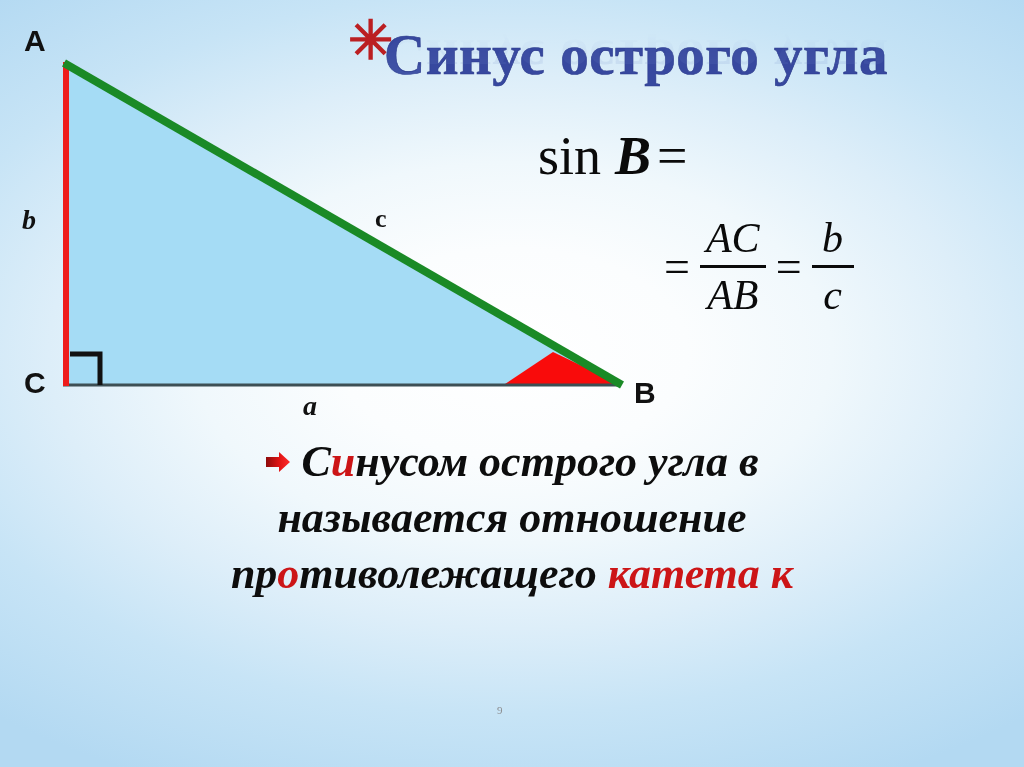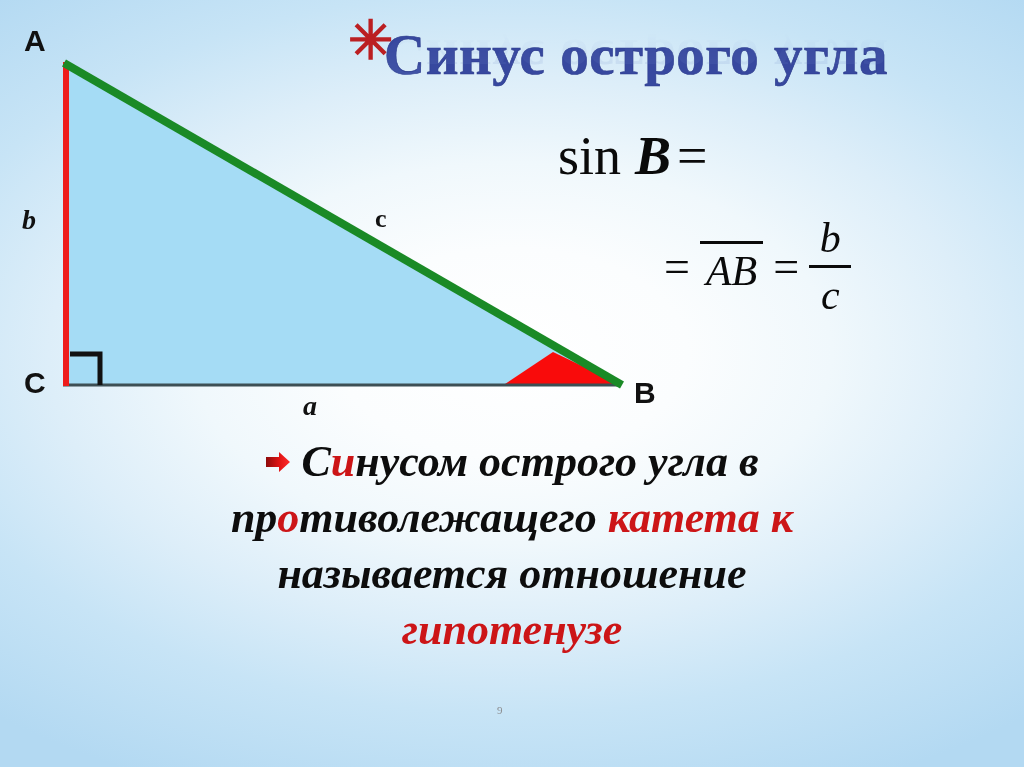--- a/index.html
+++ b/index.html
@@ -113,21 +113,20 @@
     font-family: "Liberation Serif", serif;
     color: #0a0a0a;
   }
   #formula-line1 {
     position: absolute;
     left: 18px;
     top: 0px;
     font-size: 54px;
     line-height: 60px;
     white-space: nowrap;
-    margin-left: 20px;
   }
   #formula-line1 .var { font-style: italic; font-weight: 700; }
   #formula-line1 .eq { font-style: normal; }
 
   #formula-line2 {
     position: absolute;
     left: 134px;
     top: 88px;
     display: flex;
     align-items: center;
@@ -224,20 +223,21 @@
   </div>
 
   <div id="formula-block">
     <div id="formula-line1">
       <span class="eq">sin</span><span style="display:inline-block;width:14px"></span><span class="var">B</span><span style="display:inline-block;width:6px"></span><span class="eq">=</span>
     </div>
 
     <div id="formula-line2">
       <span class="eq">=</span>
       <span class="frac">
+        <span class="num">AC</span>
         <span class="bar"></span>
         <span class="den">AB</span>
       </span>
       <span class="eq">=</span>
       <span class="frac">
         <span class="num">b</span>
         <span class="bar"></span>
         <span class="den">c</span>
       </span>
     </div>
@@ -251,22 +251,21 @@
             <linearGradient id="arrGrad" x1="0" y1="0" x2="1" y2="0">
               <stop offset="0%" stop-color="#8d0b0b"></stop>
               <stop offset="55%" stop-color="#e01414"></stop>
               <stop offset="100%" stop-color="#ff2b2b"></stop>
             </linearGradient>
           </defs>
           <path d="M1,7 L14,7 L14,2 L25,12 L14,22 L14,17 L1,17 Z" fill="url(#arrGrad)"></path>
         </svg>
       </span><span>С</span><span class="hl">и</span><span>нусом острого угла в</span>
     </div>
+    <div class="def-line">называется отношение</div>
     <div class="def-line">
       <span>пр</span><span class="hl">о</span><span>тиволежащего </span><span class="hl">катета к</span>
     </div>
-    <div class="def-line">называется отношение</div>
-    <div class="def-line hl">гипотенузе</div>
   </div>
 
   <div id="footer-mark">9</div>
 
 </div>
 
 </body></html>

